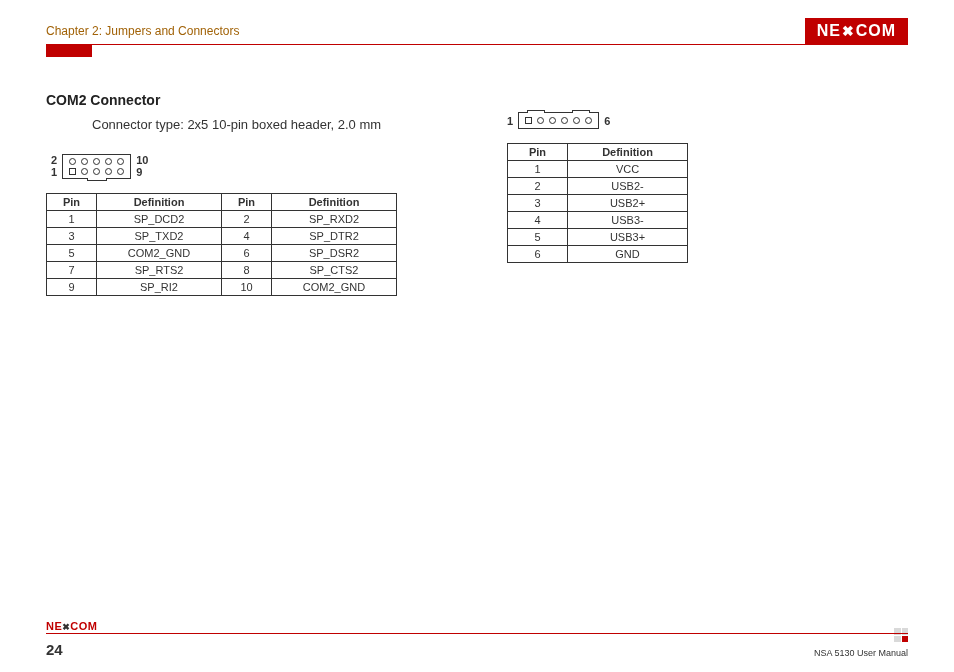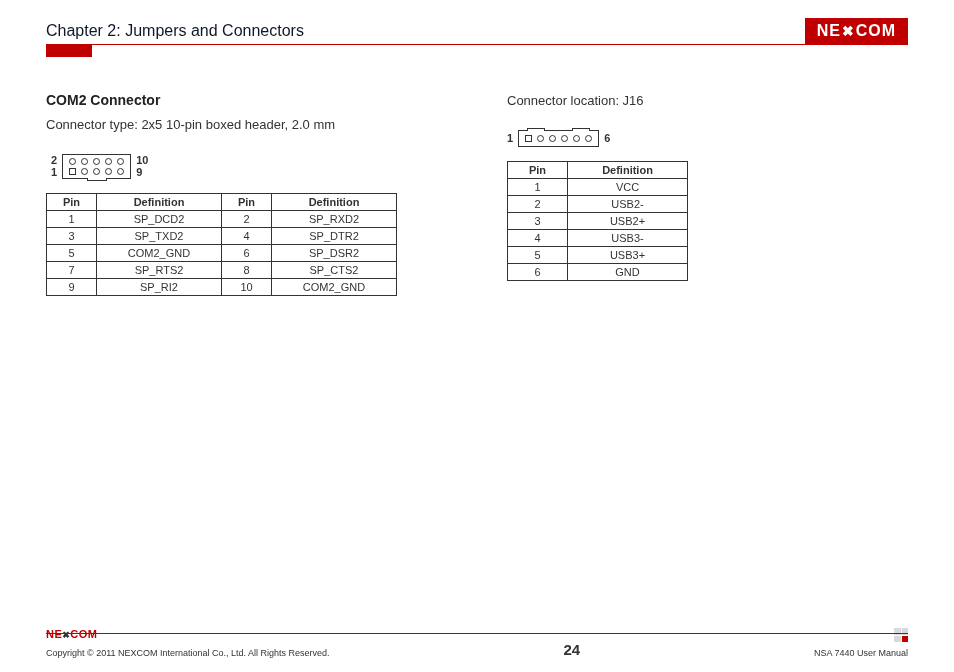--- a/index.html
+++ b/index.html
@@ -14,22 +14,22 @@
   .top-header {
     position: absolute;
     top: 18px;
     left: 46px;
     right: 46px;
     display: flex;
     justify-content: space-between;
     align-items: center;
   }
   .chapter-title {
-    font-size: 16px;
-    color: #0f172a;
+    font-size: 12px;
+    color: #a16207;
   }
   .logo-box {
     background: #c00000;
     color: #fff;
     font-weight: bold;
     font-size: 16px;
     padding: 4px 12px;
     letter-spacing: 1px;
     display: flex;
     align-items: center;
@@ -64,20 +64,21 @@
   .sec-title {
     font-weight: 700;
     font-size: 14px;
     margin-bottom: 8px;
     color: #222;
   }
   .sec-text {
     font-size: 13px;
     line-height: 1.35;
     color: #333;
+    margin-left: 46px;
   }
   .diagram-row {
     margin: 20px 0 14px 0;
     display: flex;
     align-items: center;
     font-size: 11px;
     color: #333;
   }
   .diagram-row .numcol {
     display: flex;
@@ -171,21 +172,21 @@
     bottom: 14px;
     display: flex;
     justify-content: space-between;
     align-items: flex-end;
     font-size: 9px;
     color: #333;
   }
   .small-logo-outer {
     position: absolute;
     left: 46px;
-    bottom: 32px;
+    bottom: 40px;
     font-family: Arial Black, Arial, sans-serif;
     font-weight: 900;
     font-size: 11px;
     color: #c00000;
     letter-spacing: 0.5px;
   }
   .page-num {
     font-weight: 700;
     font-size: 15px;
   }
@@ -289,21 +290,20 @@
             <td>9</td>
             <td>SP_RI2</td>
             <td>10</td>
             <td>COM2_GND</td>
           </tr>
     </tbody>
       </table>
   </div>
 
   <div class="column">
-    <div class="sec-text">Connector location: J16</div>
 
     <div class="diagram-row">
       <span style="font-weight:600; margin-right:5px;">1</span>
       <div class="connector-box" style="padding:4px 6px;">
         <div class="tabs-top">
             <span></span>
             <span></span>
           </div>
         <div class="pinrow">
           <span class="pin-square"></span>
@@ -357,16 +357,15 @@
   <span>NE</span><span style="color:#333;font-size:9px;">✖</span><span>COM</span>
 </div>
 <div class="footer-right-squares">
   <div></div>
     <div></div>
     <div></div>
     <div></div>
 </div>
 <div class="footer-line"></div>
 <div class="footer">
-  <span>Copyright © 2011 NEXCOM International Co., Ltd. All Rights Reserved.</span>
   <span class="page-num">24</span>
-  <span>NSA 7440 User Manual</span>
+  <span>NSA 5130 User Manual</span>
 </div>
 
 </body></html>

